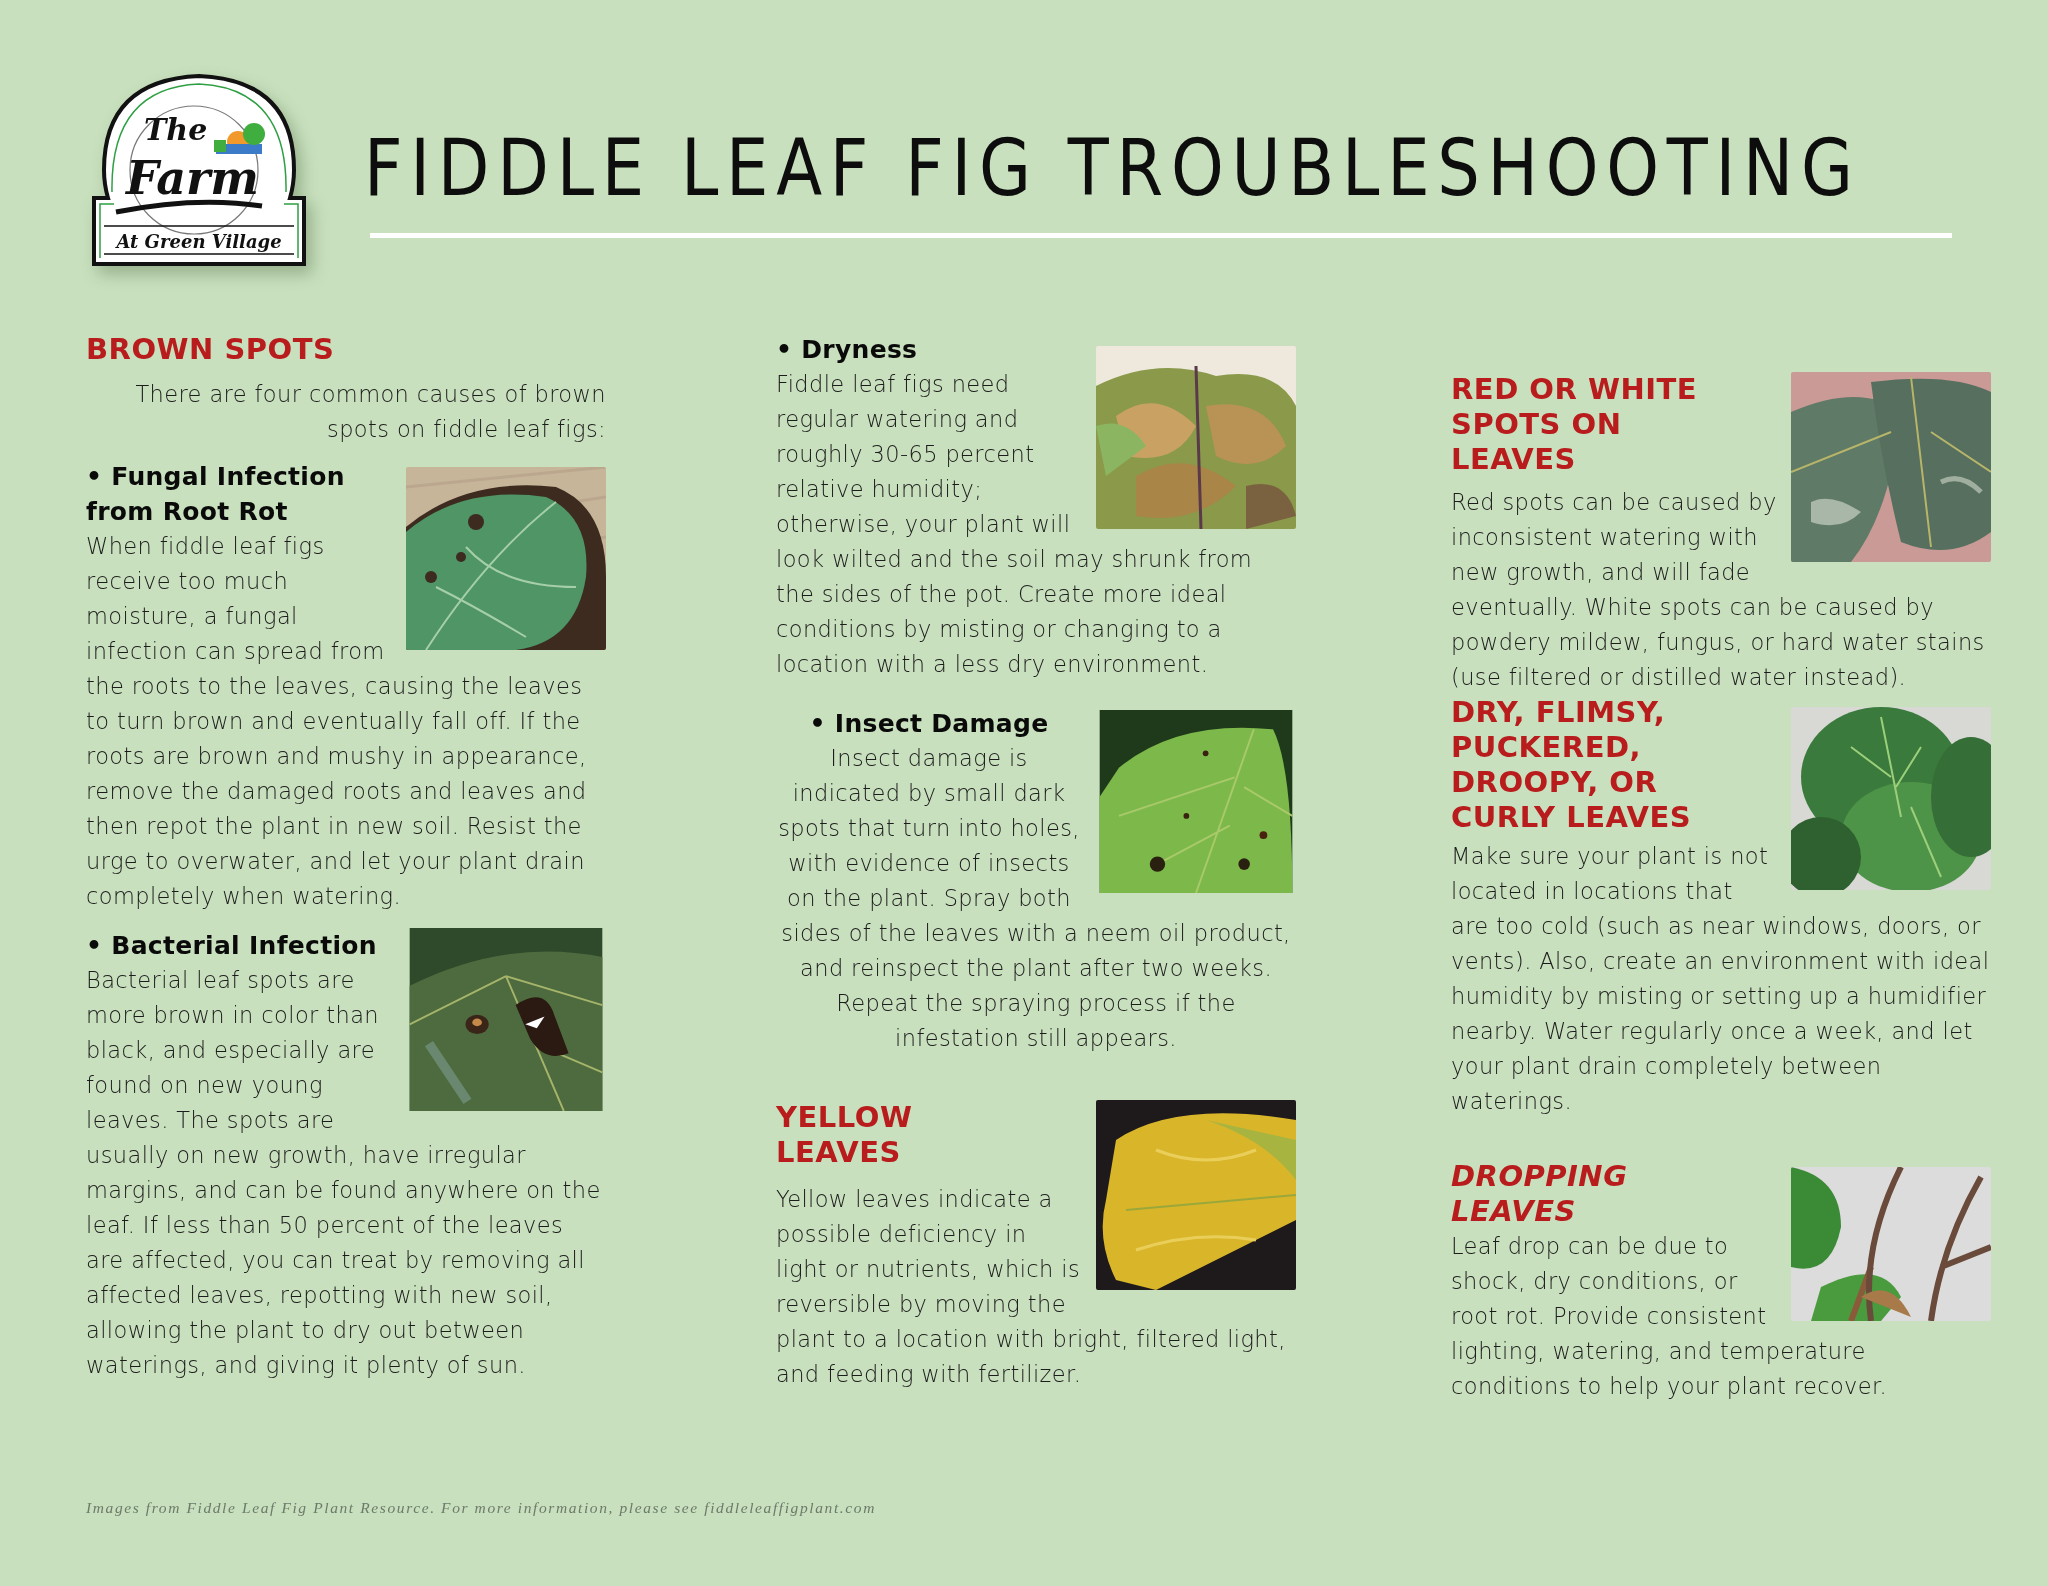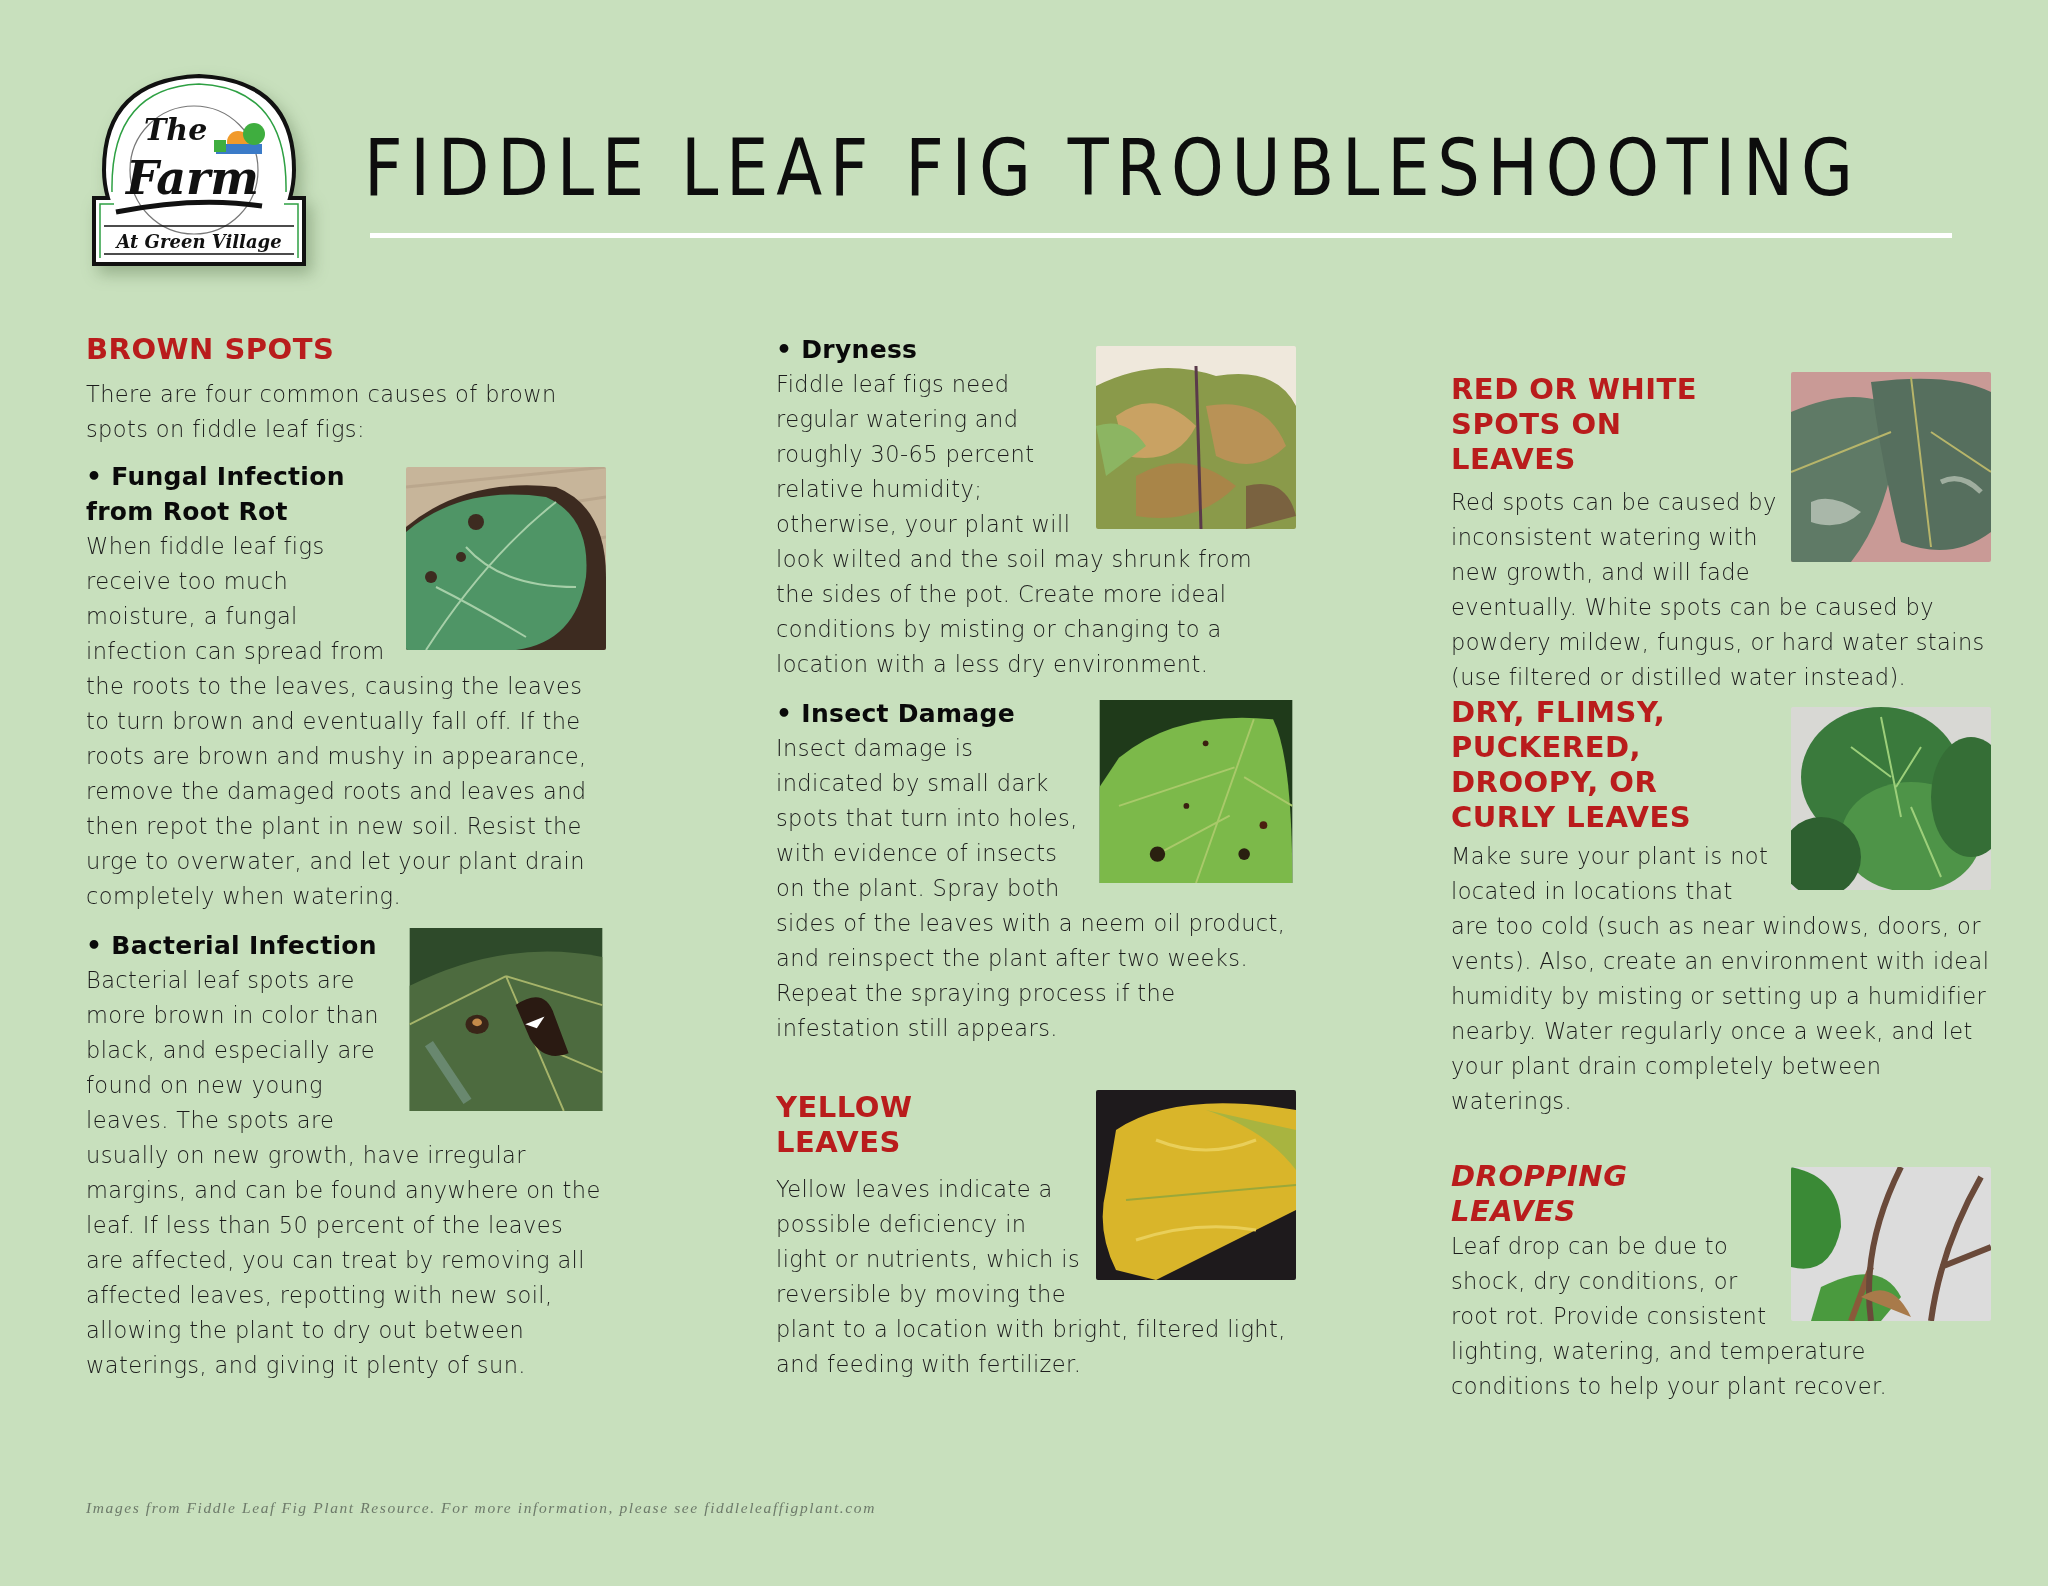--- a/index.html
+++ b/index.html
@@ -77,21 +77,21 @@
     <text x="113" y="182" text-anchor="middle" font-family="DejaVu Serif, serif" font-style="italic" font-weight="700" font-size="18" fill="#111">At Green Village</text>
   </svg>
 </div>
 
 <div class="title">FIDDLE LEAF FIG TROUBLESHOOTING</div>
 <div class="title-rule"></div>
 
 <div class="col col1">
   <div class="section">
     <div class="h-main">BROWN SPOTS</div>
-    <div class="body-text" style="margin-top:10px;">There are four common causes of brown spots on fiddle leaf figs:</div>
+    <div class="body-text" style="margin-top:10px;text-align:right;">There are four common causes of brown spots on fiddle leaf figs:</div>
   </div>
 
   <div class="section" style="margin-top:12px;">
     <div class="photo" style="margin-top:8px;">
       <svg viewBox="0 0 200 183">
         <rect width="200" height="183" fill="#c7b59a"></rect>
         <path d="M0 20 L200 0 M0 60 L200 30 M0 100 L200 70" stroke="#a8937a" stroke-width="3" opacity="0.4"></path>
         <path d="M0 60 Q60 10 150 20 Q200 40 200 110 L200 183 L0 183 Z" fill="#3d2b20"></path>
         <path d="M0 65 Q55 18 140 30 Q185 50 180 110 Q170 175 110 183 L0 183 Z" fill="#4f9566"></path>
         <path d="M20 183 Q80 90 150 35 M60 80 Q95 120 170 120 M30 120 Q70 140 120 170" stroke="#a6cfa8" stroke-width="2" fill="none"></path>
@@ -136,21 +136,21 @@
         <path d="M0 80 Q30 70 50 100 L10 130 Z" fill="#8cb562"></path>
         <path d="M150 140 Q190 130 200 170 L150 183 Z" fill="#7a6240"></path>
         <path d="M100 20 L105 183" stroke="#5a3a4a" stroke-width="3"></path>
       </svg>
     </div>
     <div class="h-sub">• Dryness</div>
     <div class="body-text">Fiddle leaf figs need regular watering and roughly 30-65 percent relative humidity; otherwise, your plant will look wilted and the soil may shrunk from the sides of the pot. Create more ideal conditions by misting or changing to a location with a less dry environment.</div>
     <div class="clear"></div>
   </div>
 
-  <div class="section" style="margin-top:14px;">
+  <div class="section" style="margin-top:24px;text-align:center;">
     <div class="photo" style="margin-top:4px;">
       <svg viewBox="0 0 200 190">
         <rect width="200" height="190" fill="#1f3a1a"></rect>
         <path d="M20 60 Q80 10 180 20 Q200 60 200 190 L0 190 L0 90 Z" fill="#7cb94a"></path>
         <path d="M160 20 L100 190 M140 70 L20 110 M135 120 L60 160 M150 80 L200 110" stroke="#a9c96a" stroke-width="2" fill="none"></path>
         <circle cx="60" cy="160" r="8" fill="#2a2010"></circle>
           <circle cx="150" cy="160" r="6" fill="#2a2010"></circle>
         <circle cx="90" cy="110" r="3" fill="#3a2010"></circle>
           <circle cx="170" cy="130" r="4" fill="#4a2010"></circle>
         <circle cx="110" cy="45" r="3" fill="#3a2010"></circle>

